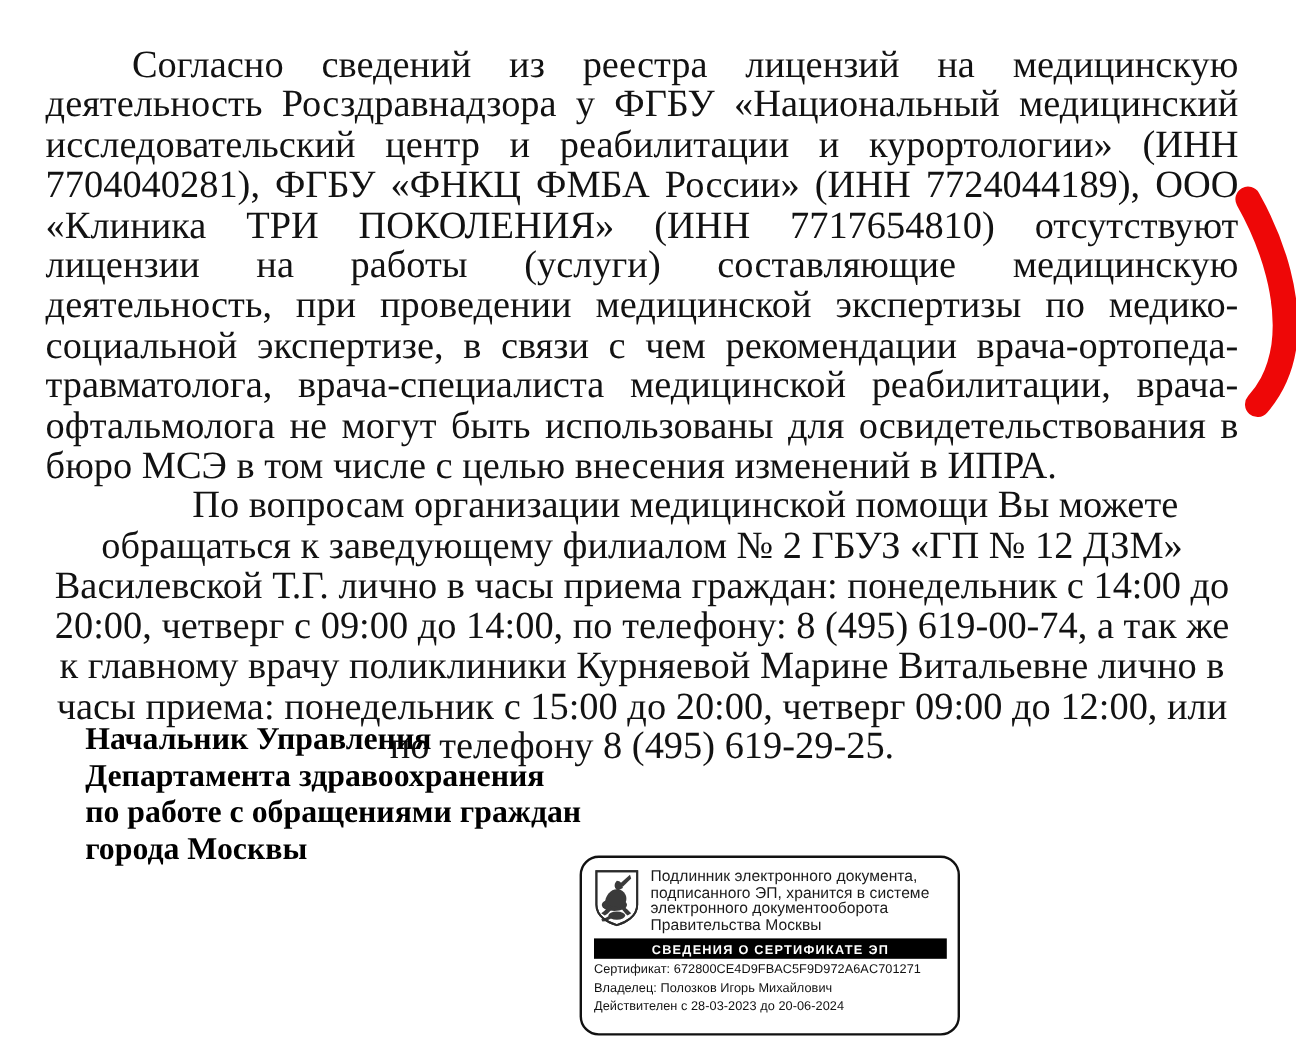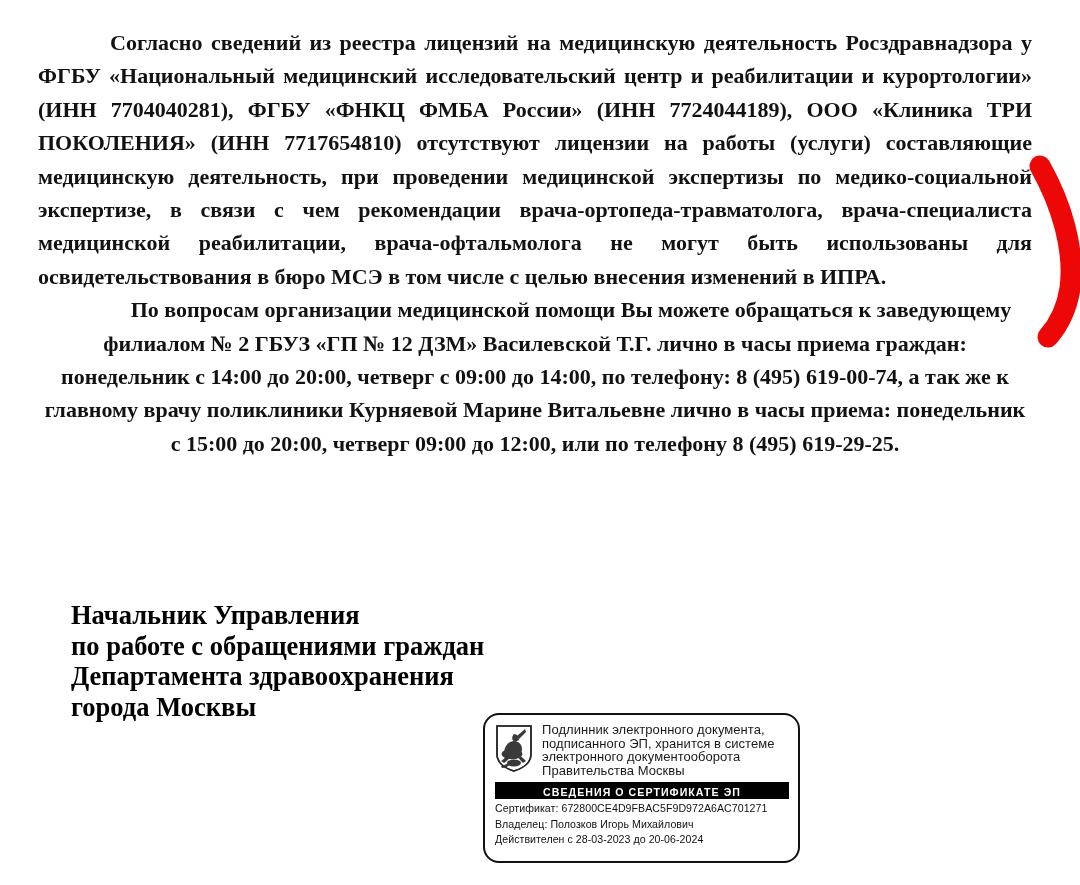--- a/index.html
+++ b/index.html
@@ -28,30 +28,29 @@
   }
 
   
   .doc-body {
     position: absolute;
     left: 38px;
     top: 26px;
     width: 994px;
   }
   .para {
-    margin: 0 0 0 0;
+    margin: 11px 0 0 0;
     text-align: justify;
     text-justify: inter-word;
     text-indent: 72px;
-    font-size: 22px;
+    font-size: 32px;
     line-height: 33.4px;
     letter-spacing: 0px;
     word-spacing: 0px;
     color: #121212;
-    font-weight: bold;
   }
   .para + .para { margin-top: 0px; }
   .para:last-child { text-align: center; }
 
   
   .annotation-layer {
     position: absolute;
     left: 0;
     top: 0;
     width: 1080px;
@@ -147,22 +146,22 @@
     <p class="para">По вопросам организации медицинской помощи Вы можете обращаться к заведующему филиалом № 2 ГБУЗ «ГП № 12 ДЗМ» Василевской Т.Г. лично в часы приема граждан: понедельник с 14:00 до 20:00, четверг с 09:00 до 14:00, по телефону: 8 (495) 619-00-74, а так же к главному врачу поликлиники Курняевой Марине Витальевне лично в часы приема: понедельник с 15:00 до 20:00, четверг 09:00 до 12:00, или по телефону 8 (495) 619-29-25.</p>
   </div>
 
   <svg class="annotation-layer" viewBox="0 0 1080 885" xmlns="http://www.w3.org/2000/svg">
     <path d="M 1040 166 C 1062 205, 1075 250, 1070 288 C 1066 315, 1055 329, 1048 337" stroke="#ee0707" stroke-width="21" stroke-linecap="round" fill="none"></path>
   </svg>
 
   <div class="sign-block">
     <div class="sign-lines">
       <div class="sign-line">Начальник Управления</div>
+      <div class="sign-line">Департамента здравоохранения</div>
       <div class="sign-line">по работе с обращениями граждан</div>
-      <div class="sign-line">Департамента здравоохранения</div>
       <div class="sign-line">города Москвы</div>
     </div>
   </div>
 
   <div class="es-stamp">
 
     <div class="es-top">
       <div class="es-crest">
         <svg viewBox="0 0 38 48" xmlns="http://www.w3.org/2000/svg">
           <path d="M2 2 H36 V30 C36 40, 26 45, 19 47 C12 45, 2 40, 2 30 Z" fill="#ffffff" stroke="#2b2b2b" stroke-width="1.6"></path>

